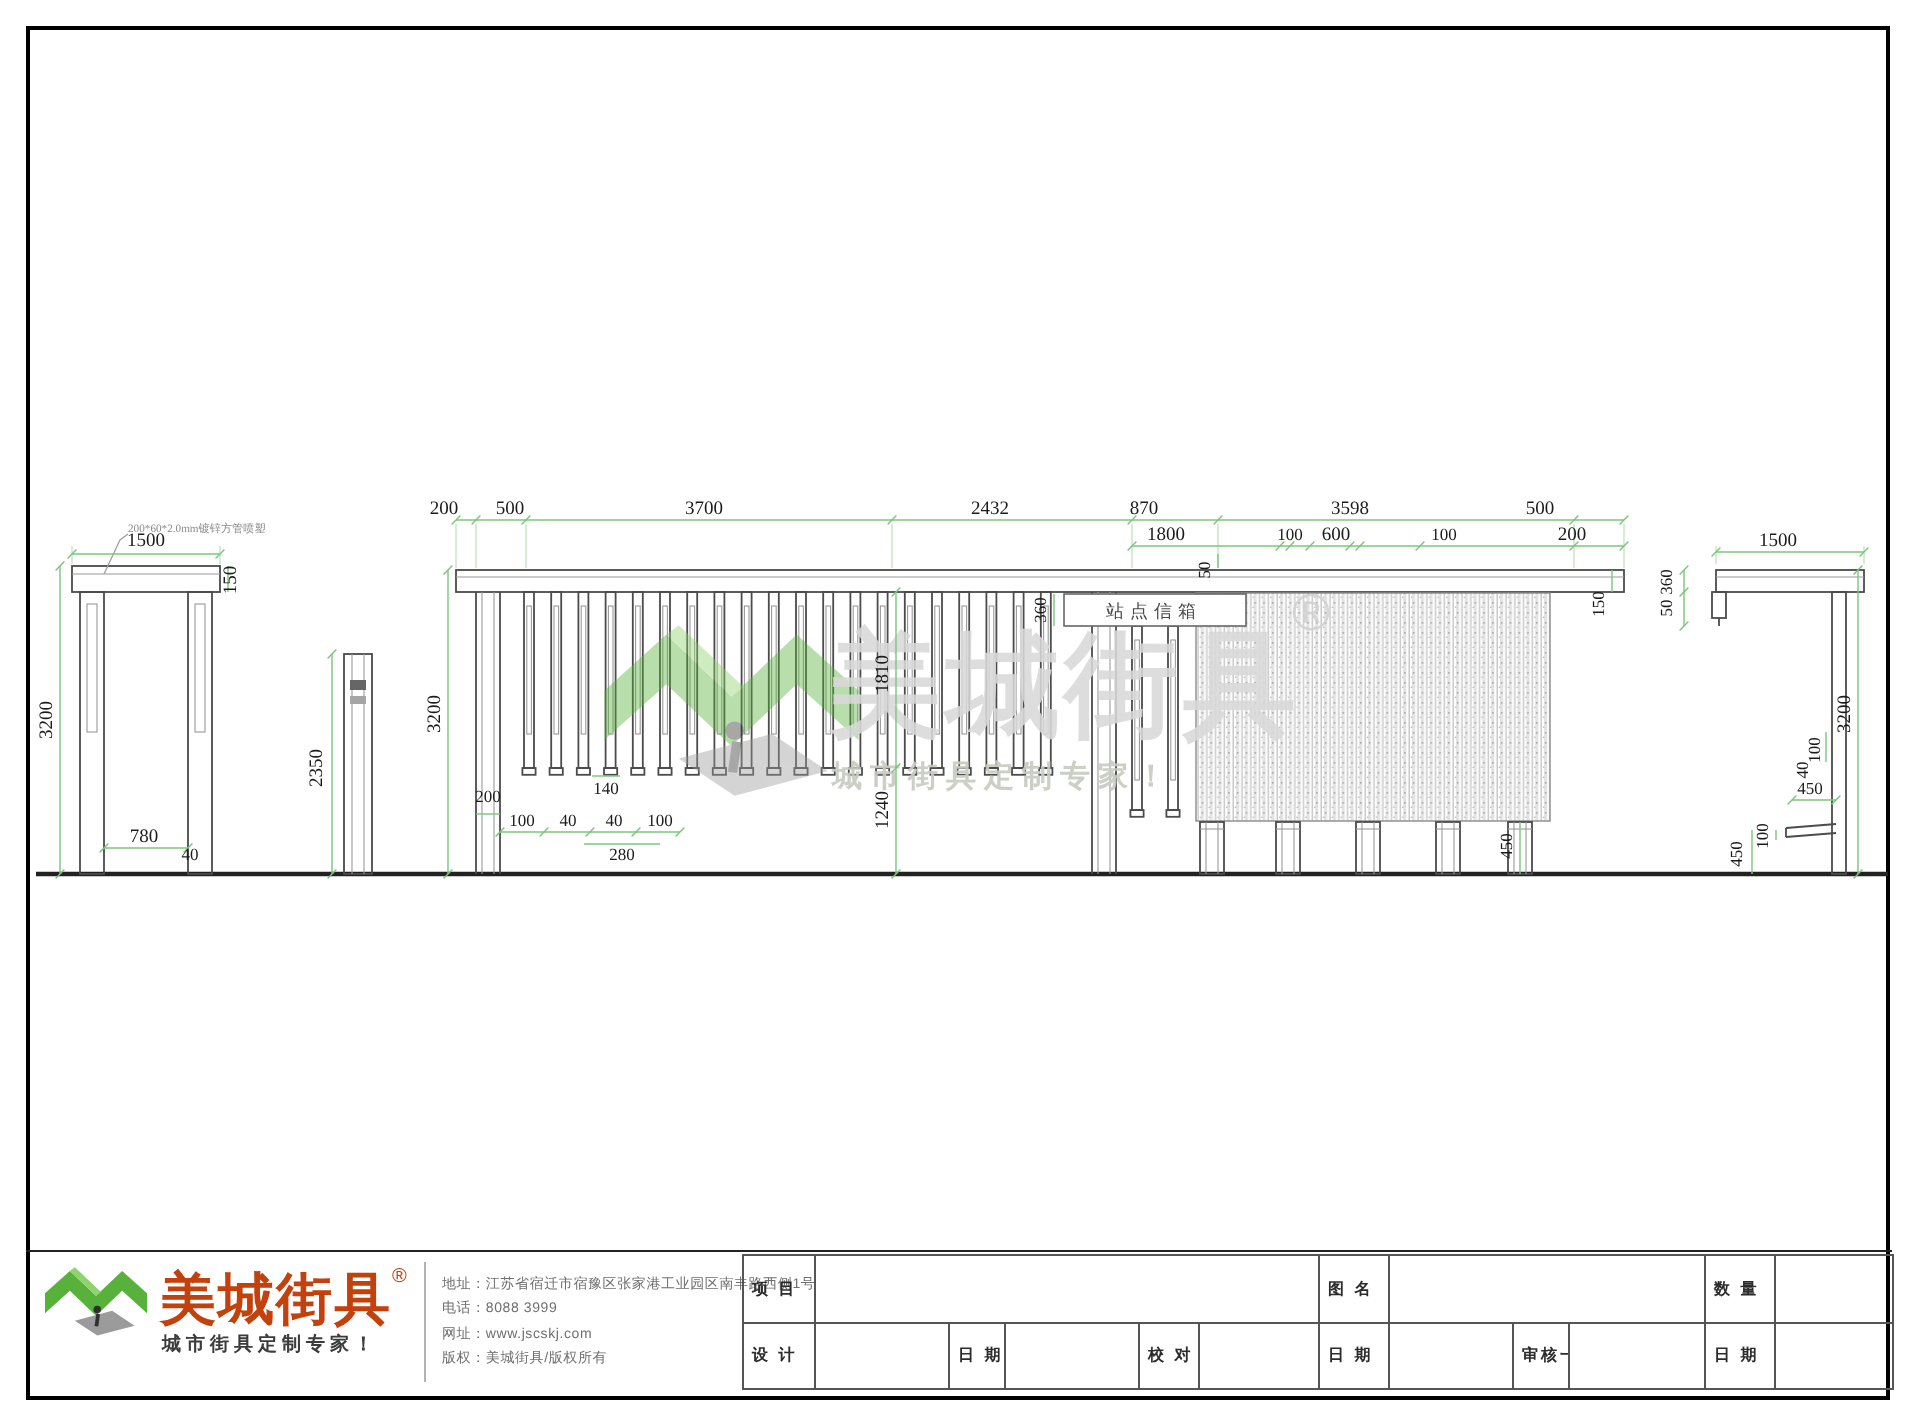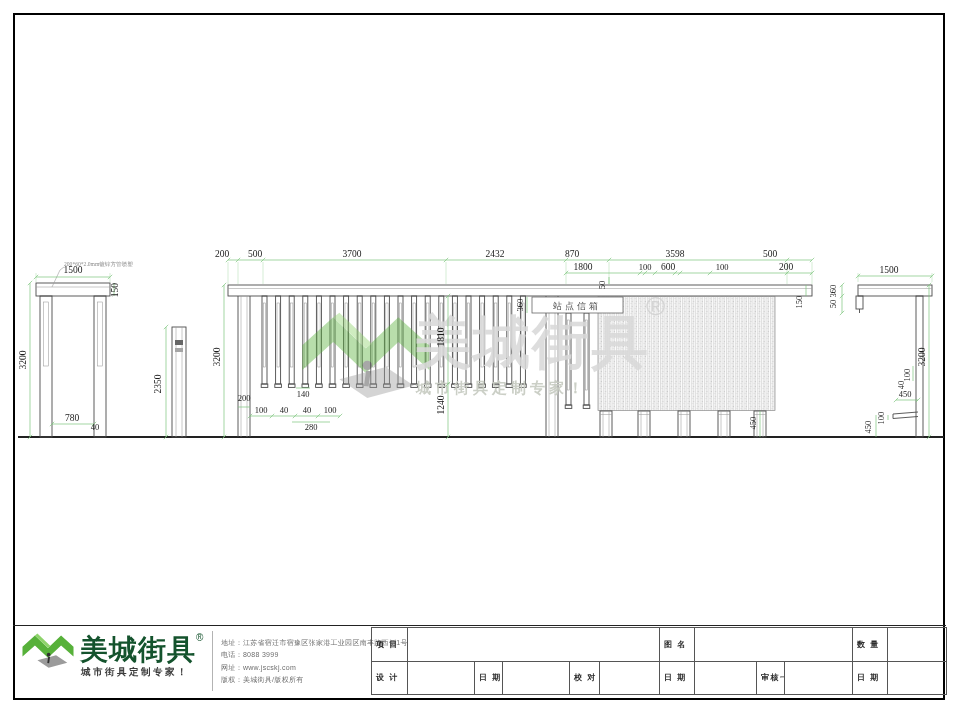--- a/index.html
+++ b/index.html
@@ -13,21 +13,21 @@
   .dimx{stroke:#abdbab;stroke-width:.5;fill:none}
   .dimt{font:9.5px "Liberation Serif",serif;fill:#1b1b1b}
   .sm{font-size:8.5px}
   .tiny{font:5.6px "Liberation Serif",serif;fill:#8a8a8a}
   .signt{font:9px "Liberation Sans",sans-serif;fill:#4a4a4a;letter-spacing:3px}
   .wmtext{font:57px "Liberation Sans",sans-serif;font-weight:bold;fill:#d8d8d8;letter-spacing:2px;fill-opacity:.88}
   .wmreg{font:26px "Liberation Sans",sans-serif;fill:#d2d2d2;fill-opacity:.9}
   .wmtag{font:15px "Liberation Sans",sans-serif;font-weight:bold;fill:#c7cbc1;letter-spacing:4px;fill-opacity:.92}
   
   .footer-top{position:absolute;left:13px;top:625px;width:933px;height:0;border-top:1.5px solid #222;}
-  .brand{position:absolute;left:80px;top:631px;font-size:28px;font-weight:900;color:#14532d;letter-spacing:1px;}
+  .brand{position:absolute;left:80px;top:631px;font-size:28px;font-weight:900;color:#c2410c;letter-spacing:1px;}
   .brand sup{font-size:10px;font-weight:400;vertical-align:18px;}
   .brand-tag{position:absolute;left:81px;top:666px;font-size:9.5px;font-weight:bold;color:#3c3c3c;letter-spacing:2.5px;}
   .logo-box{position:absolute;left:20px;top:631px;}
   .vdiv{position:absolute;left:212px;top:631px;width:1px;height:60px;background:#b3b3b3;}
   .info{position:absolute;left:221px;top:637px;font-size:7px;color:#6e6e6e;line-height:12.4px;letter-spacing:.3px;white-space:nowrap;}
   .tb{position:absolute;left:371px;top:627px;border-collapse:collapse;table-layout:fixed;width:575px;height:68px;
       font-size:8px;color:#2c2c2c;font-weight:bold;}
   .tb td{border:1px solid #555;padding:0 0 0 4px;letter-spacing:1.5px;white-space:nowrap;overflow:hidden;}
 </style>
 </head>

